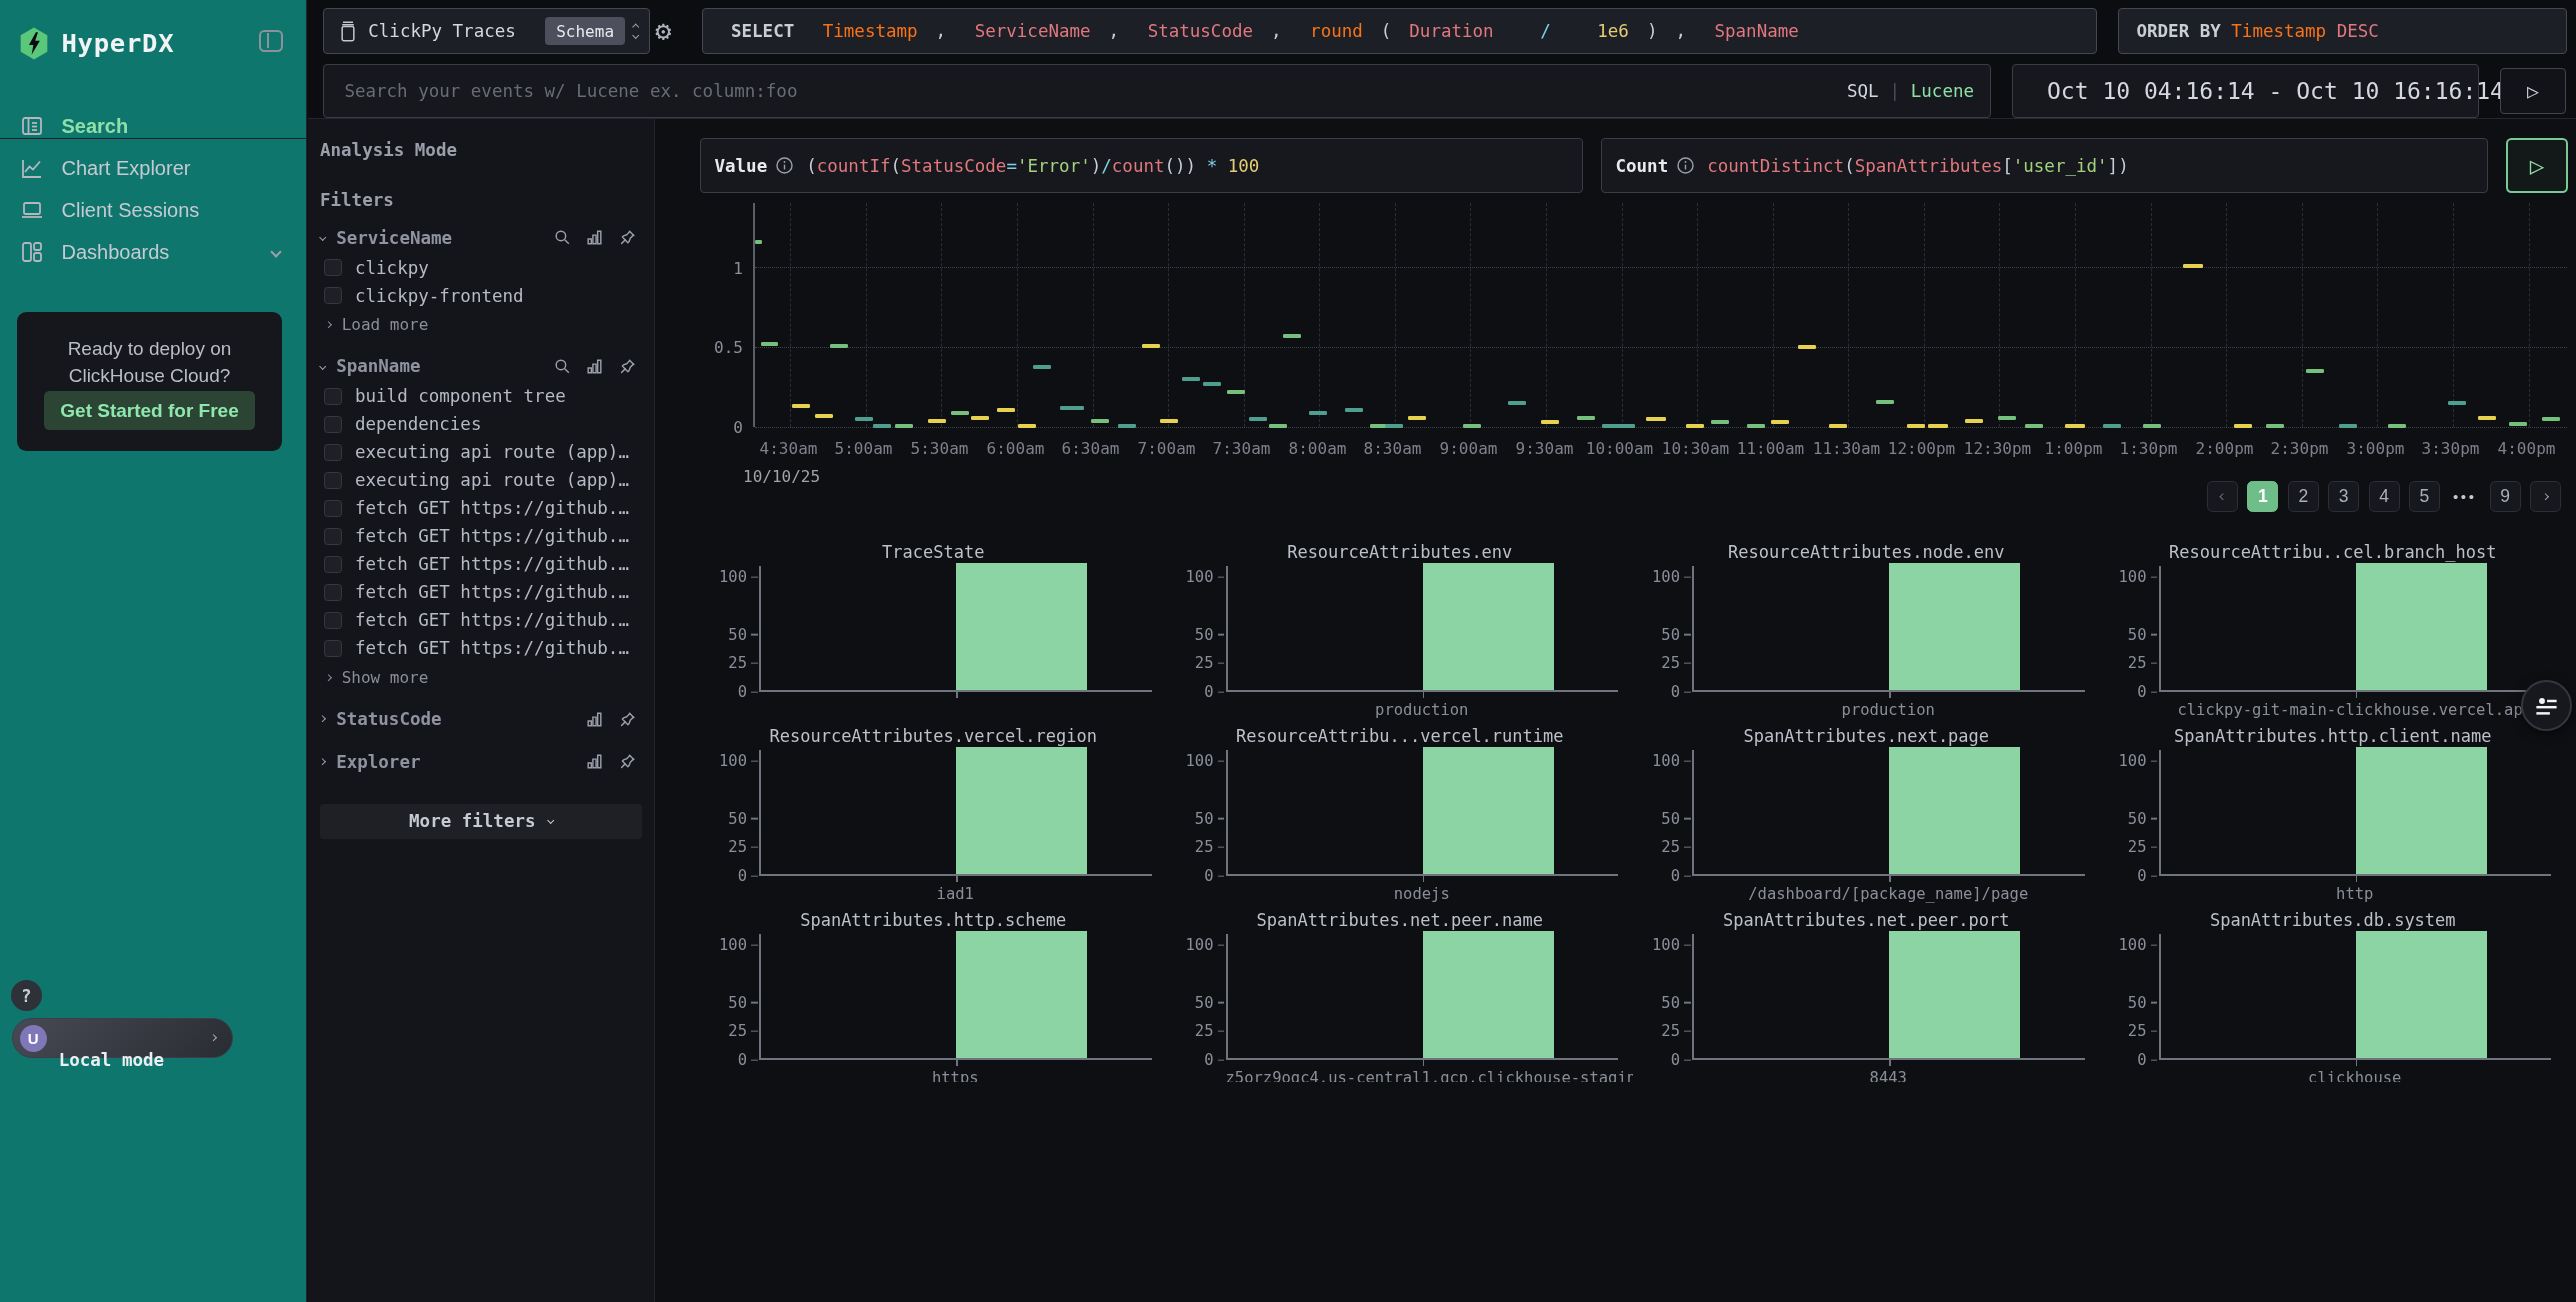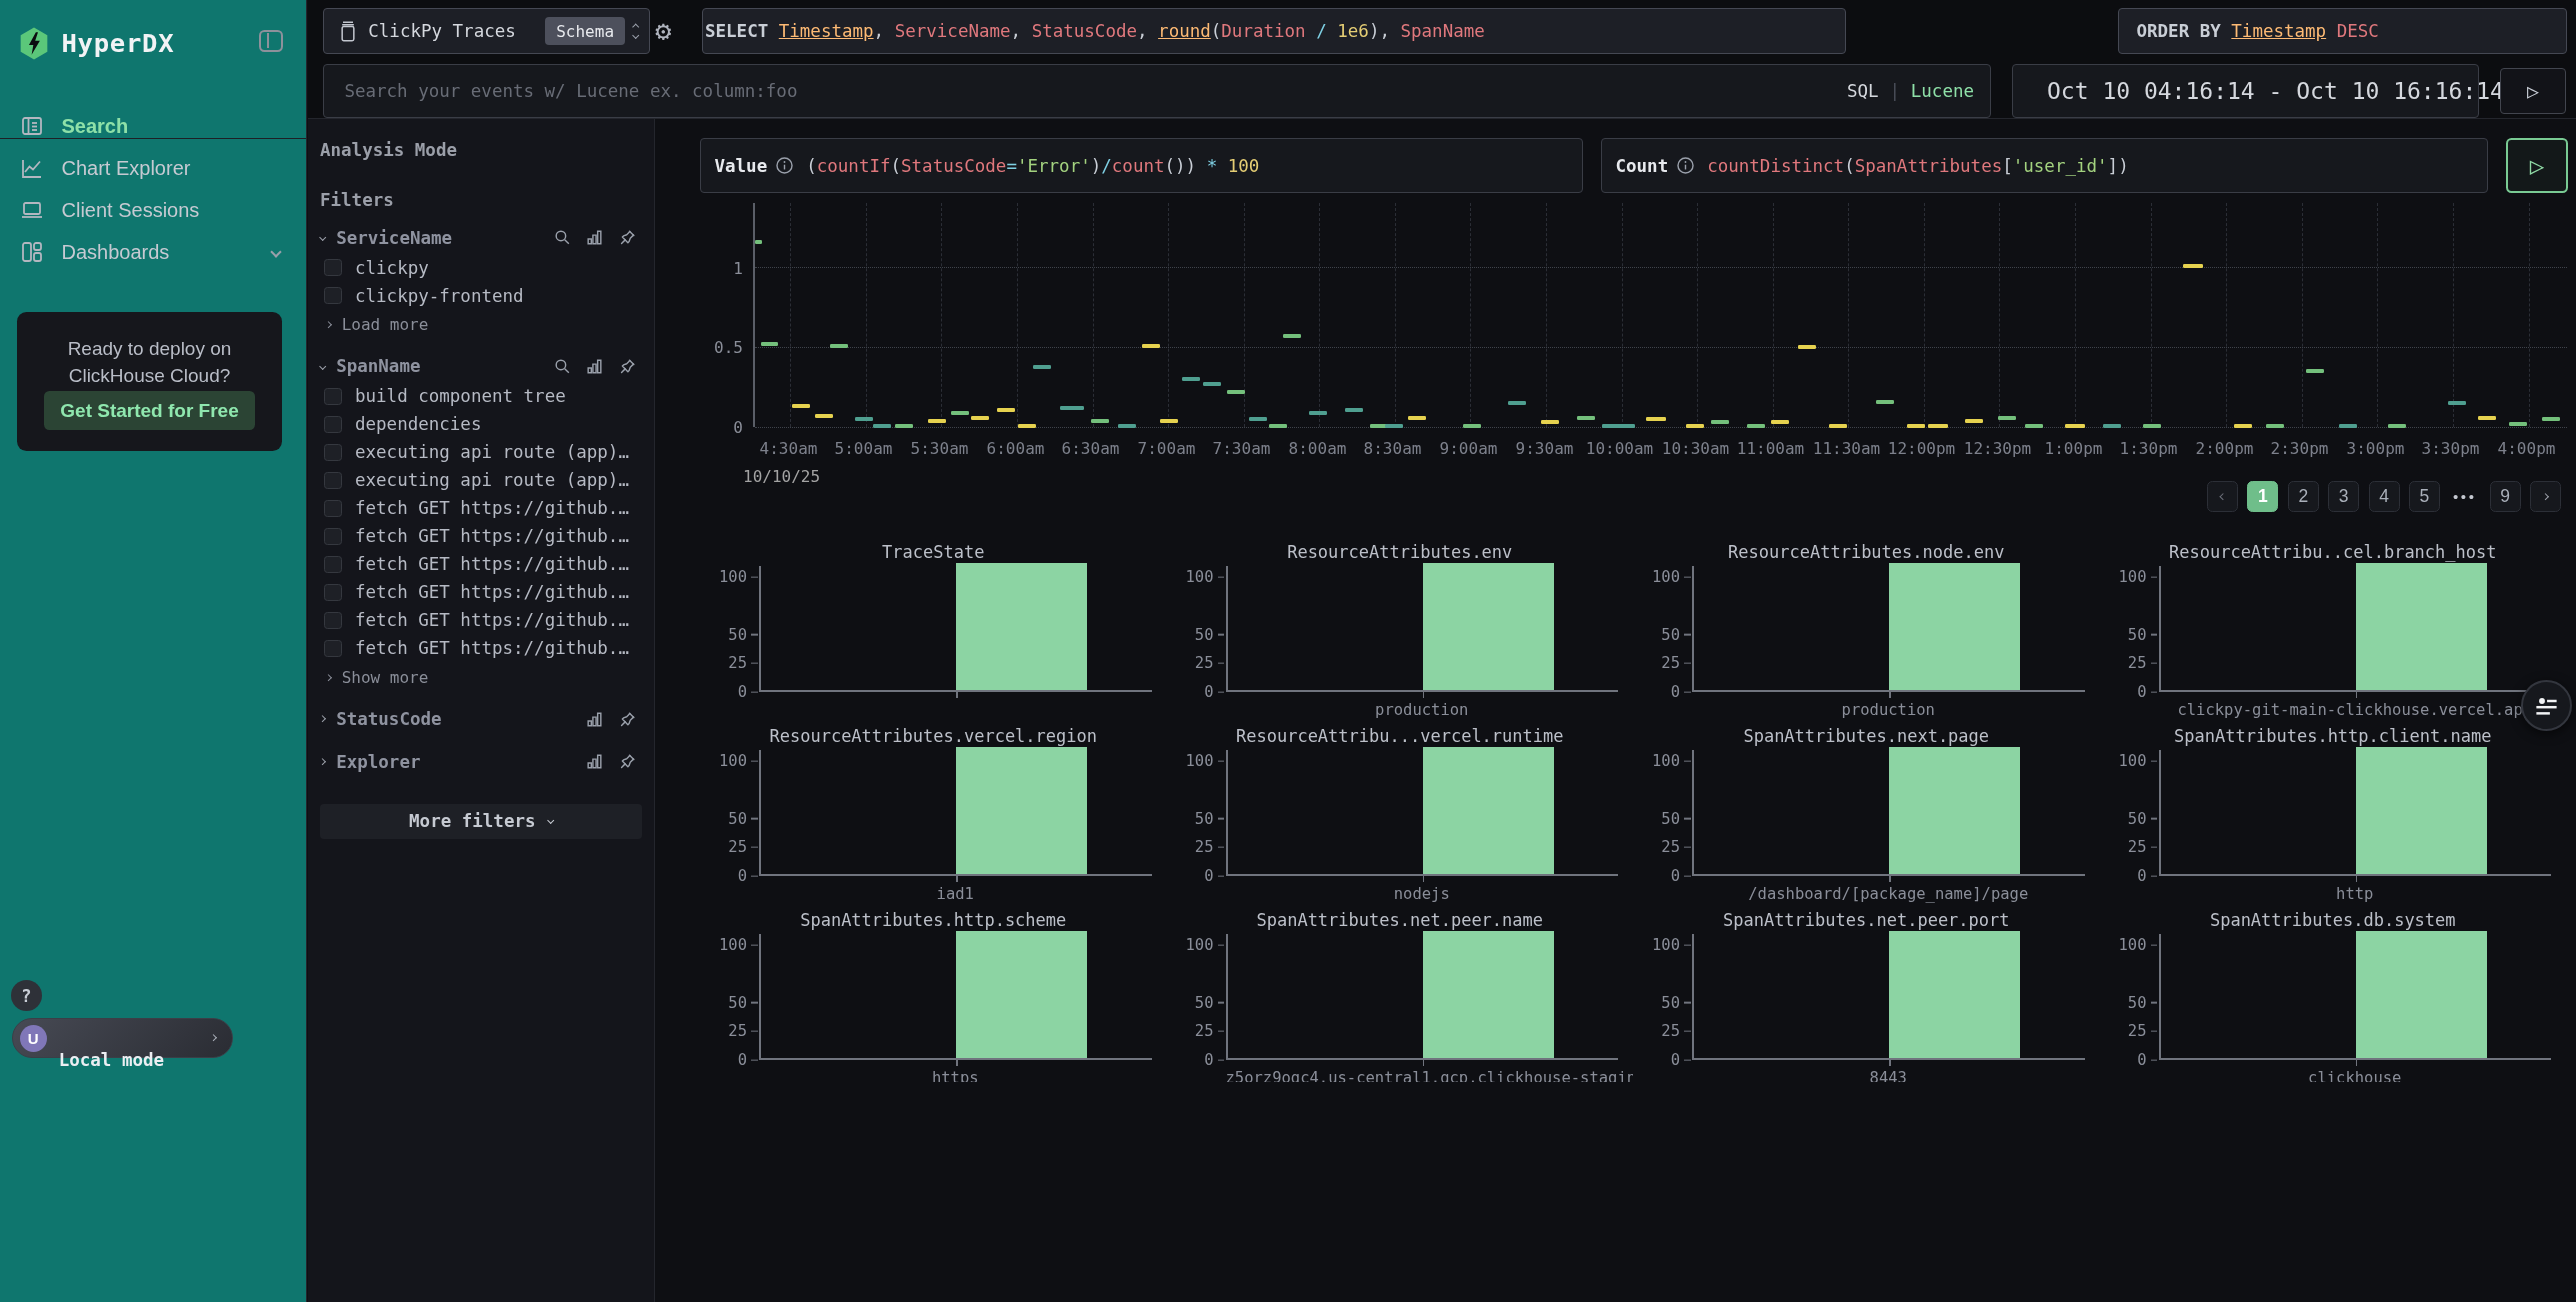--- a/index.html
+++ b/index.html
@@ -50,21 +50,21 @@
   .tbox { position:absolute; display:flex; align-items:center; background:#1d1f26;
     border:1.3px solid #454853; border-radius:4px; }
   .tbox2 { background:#16181d; border:1.3px solid #3a3d46; }
   #source-box { left:15px; top:8px; width:327px; height:46px; padding:0 10.8px 0 13.5px; cursor:pointer; }
   #source-name { font-size:17.5px; color:#d5d8de; margin-left:10.8px; white-space:nowrap; }
   .schema-badge { margin-left:auto; background:#4d505c; color:#e8eaee; border-radius:4px;
     padding:4.7px 10.8px; font-size:16px; }
   .schema-chevs { display:flex; flex-direction:column; gap:4px; margin-left:8px; color:#9aa0ab; }
   #gear { left:347px; top:9.4px; position:absolute; font-size:27px; color:#aeb2bc; cursor:pointer;
     line-height:43px; }
-  #sql-box { left:394px; top:8px; width:1144px; height:46px; padding-left:2px; cursor:text; }
+  #sql-box { left:394px; top:8px; width:1395px; height:46px; padding-left:28px; cursor:text;gap:18px; }
   #order-box { left:1810px; top:8px; width:449px; height:46px; padding-left:17.5px; cursor:text; }
   #search-box { left:15px; top:64px; width:1668px; height:54px; padding:0 16px 0 5.4px; cursor:text; }
   .search-input { flex:1; background:transparent; border:none; outline:none; color:#c9ced6;
     font-size:17.5px; font-family:"DejaVu Sans Mono",monospace; padding-left:15px; }
   .search-input::placeholder { color:#686c76; }
   .mode-sql { font-size:17.5px; color:#d5d8de; cursor:pointer; }
   .mode-sep { font-size:17.5px; color:#4a4e58; margin:0 10.8px; }
   .mode-lucene { font-size:17.5px; color:#8ee0a8; cursor:pointer; }
   #date-box { left:1704px; top:64px; width:467px; height:54px; padding-left:19px; cursor:pointer; }
   #date-text { font-size:23px; color:#d5d8de; margin-left:15px; white-space:nowrap; }
@@ -93,21 +93,21 @@
   .fg-footer { height:30px; display:flex; align-items:center; padding-left:17.5px; gap:10.8px;
     font-size:16px; color:#8a8e99; cursor:pointer; }
   .fg-gap { height:10.8px; }
   #more-filters { margin:15px 12px 0; height:35px; background:#1e2026; border-radius:4px;
     display:flex; align-items:center; justify-content:center; gap:12px;
     font-size:17.5px; font-weight:bold; color:#c6cad2; cursor:pointer; }
 
   
   .tok { font-size:17.5px; white-space:pre; }
   .tok-kw { color:#c9ced6; font-weight:bold; }
-  .tok-id { color:#fdba74;text-decoration:underline; }
+  .tok-id { color:#f97316; }
   .tok-fld { color:#e0787d; }
   .tok-op { color:#7fd0e4; }
   .tok-num { color:#e4cd74; }
   .tok-str { color:#a3d27f; }
   .tok-pl { color:#c9ced6; }
 
   
   .qbox { position:absolute; display:flex; align-items:center; background:#16181d;
     border:1.3px solid #3a3d46; border-radius:4px; height:55px; top:138px; }
   #value-box { left:700px; width:883px; padding-left:13.5px; }

